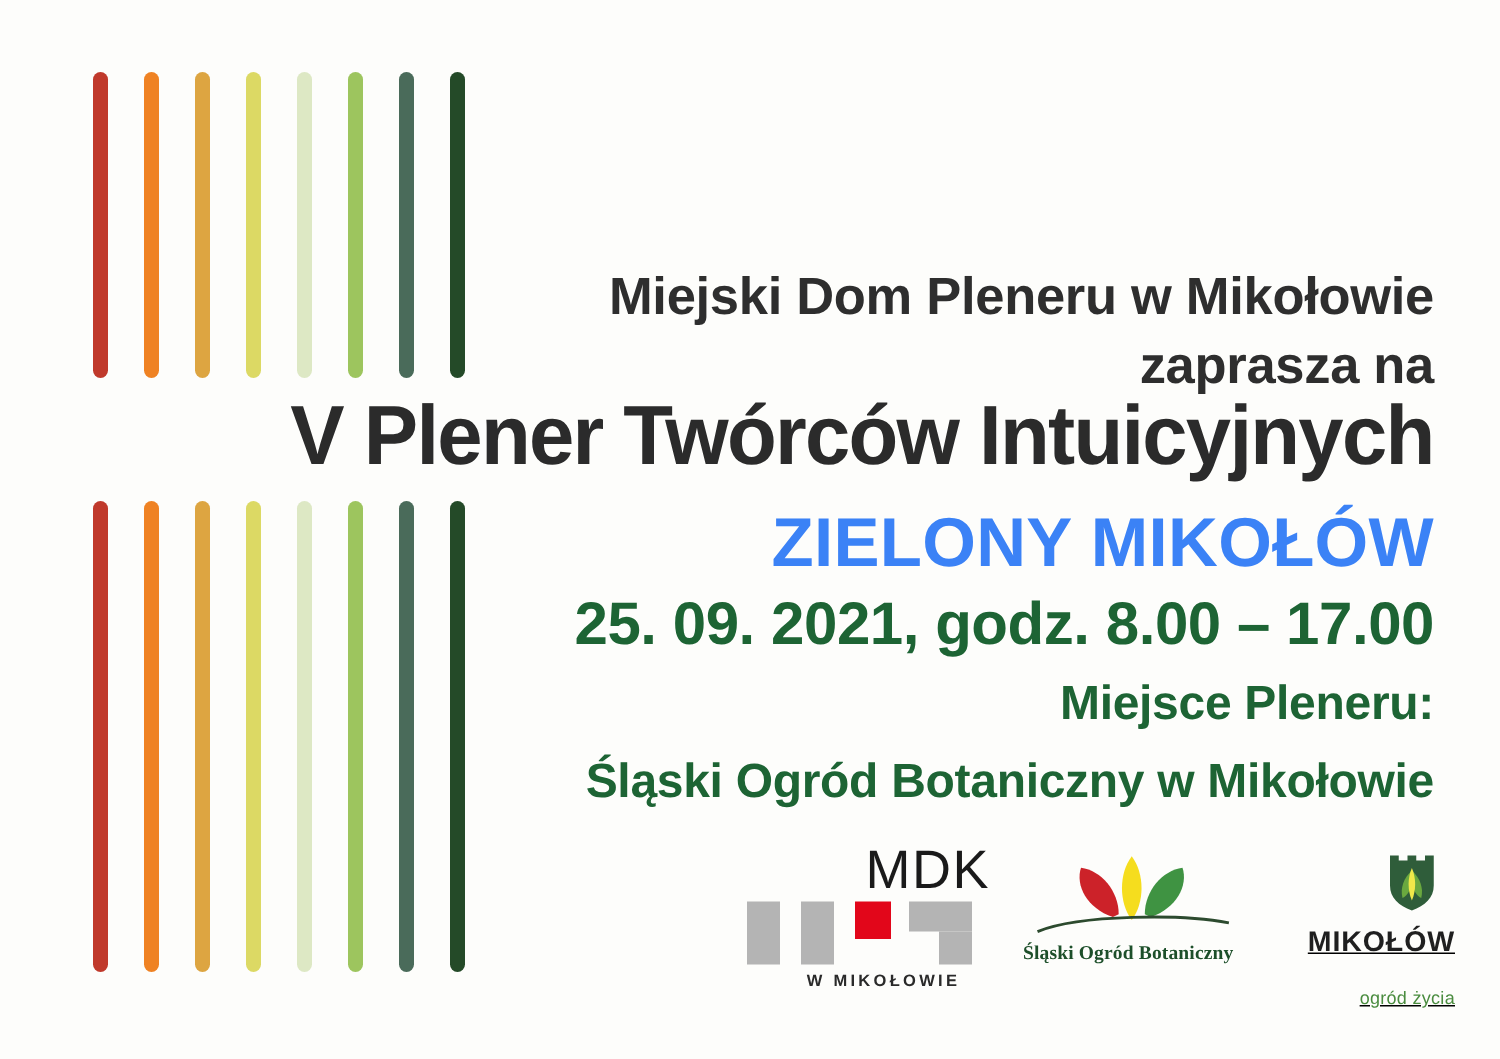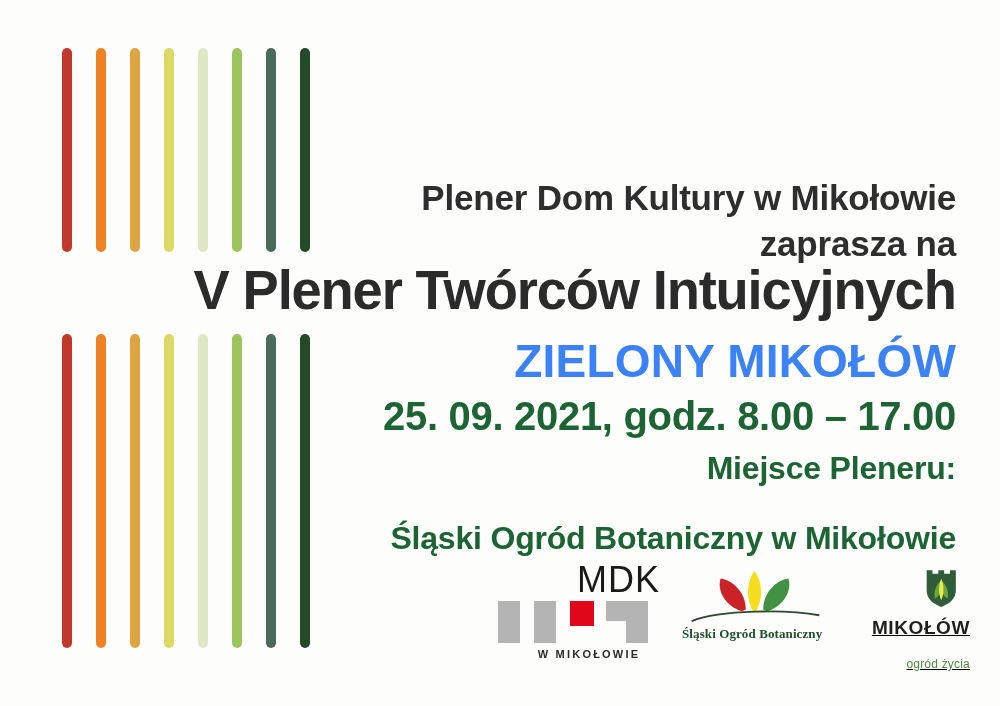--- a/index.html
+++ b/index.html
@@ -92,21 +92,21 @@
   #line-place-label {
     right: 44px;
     top: 452px;
     font-size: 32px;
     font-weight: 600;
     color: #1d6434;
     letter-spacing: -0.2px;
   }
   #line-place-value {
     right: 44px;
-    top: 522px;
+    top: 504px;
     font-size: 32px;
     font-weight: 600;
     color: #1d6434;
     letter-spacing: -0.2px;
   }
 
   
   #logo-strip {
     position: absolute;
     left: 470px;
@@ -206,21 +206,21 @@
       <div class="bar" style="background: rgb(192, 57, 43);"></div>
       <div class="bar" style="background: rgb(239, 130, 35);"></div>
       <div class="bar" style="background: rgb(221, 165, 65);"></div>
       <div class="bar" style="background: rgb(220, 217, 100);"></div>
       <div class="bar" style="background: rgb(221, 232, 196);"></div>
       <div class="bar" style="background: rgb(157, 197, 94);"></div>
       <div class="bar" style="background: rgb(74, 107, 90);"></div>
       <div class="bar" style="background: rgb(36, 74, 40);"></div>
     </div>
 
-  <div class="text-line" id="line-invite-1">Plener Dom Kultury w Mikołowie</div>
+  <div class="text-line" id="line-invite-1">Miejski Dom Pleneru w Mikołowie</div>
 
   <div class="text-line" id="line-invite-2">zaprasza na</div>
 
   <div class="text-line" id="line-title">V Plener Twórców Intuicyjnych</div>
 
   <div class="text-line" id="line-subtitle">ZIELONY MIKOŁÓW</div>
 
   <div class="text-line" id="line-date">25. 09. 2021, godz. 8.00 – 17.00</div>
 
   <div class="text-line" id="line-place-label">Miejsce Pleneru:</div>

